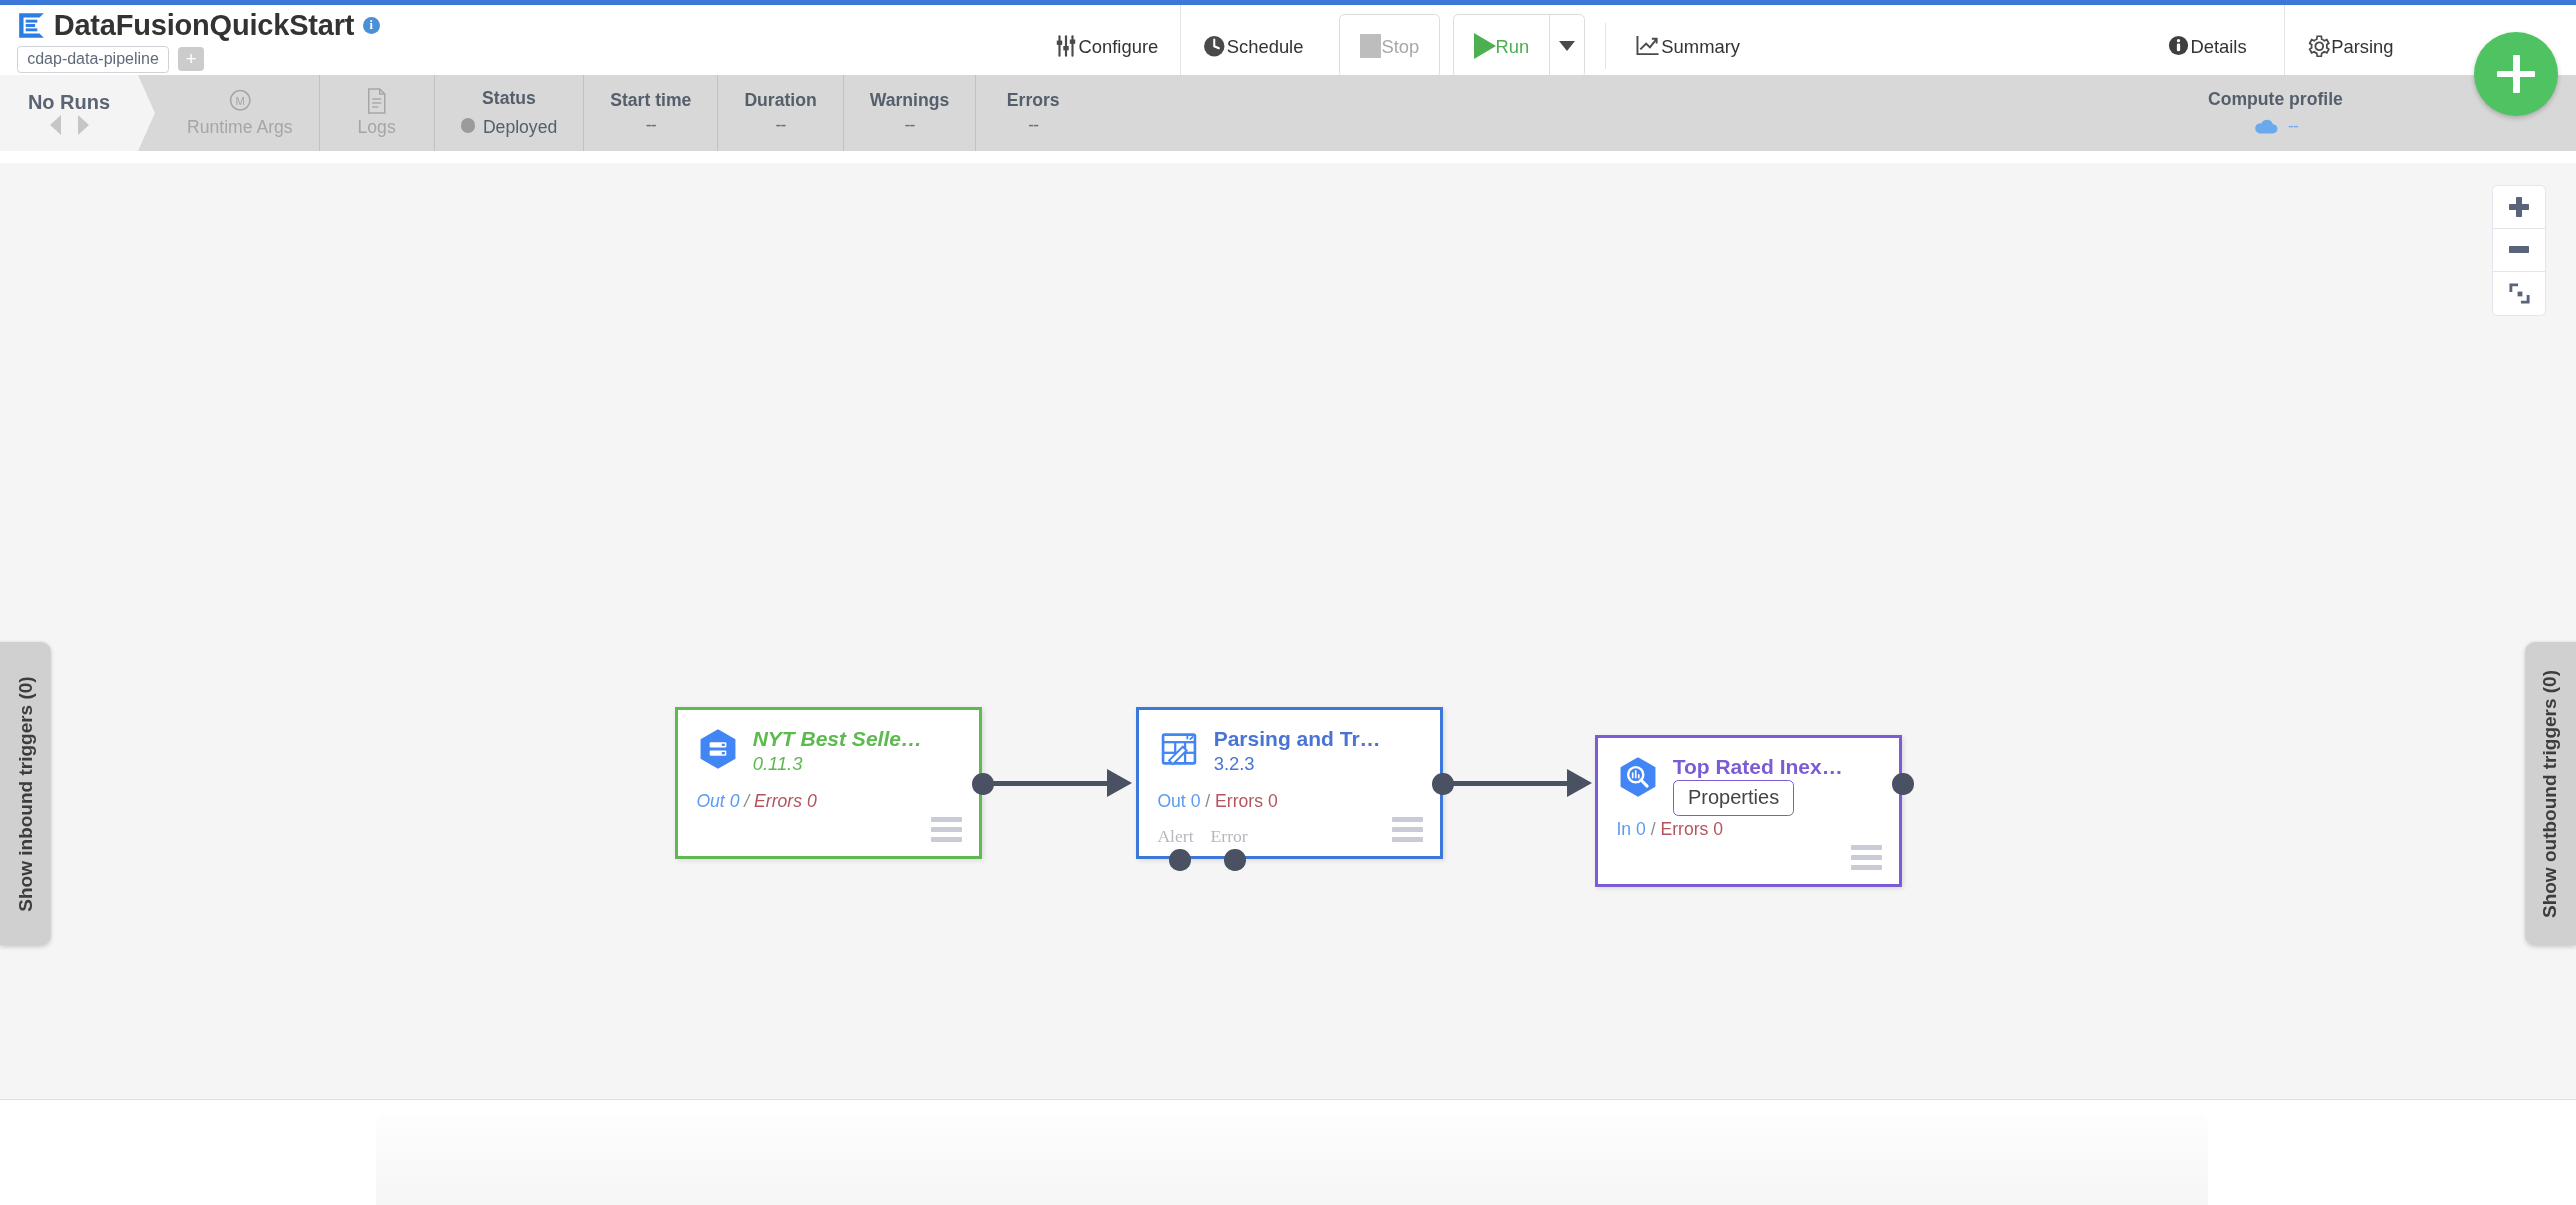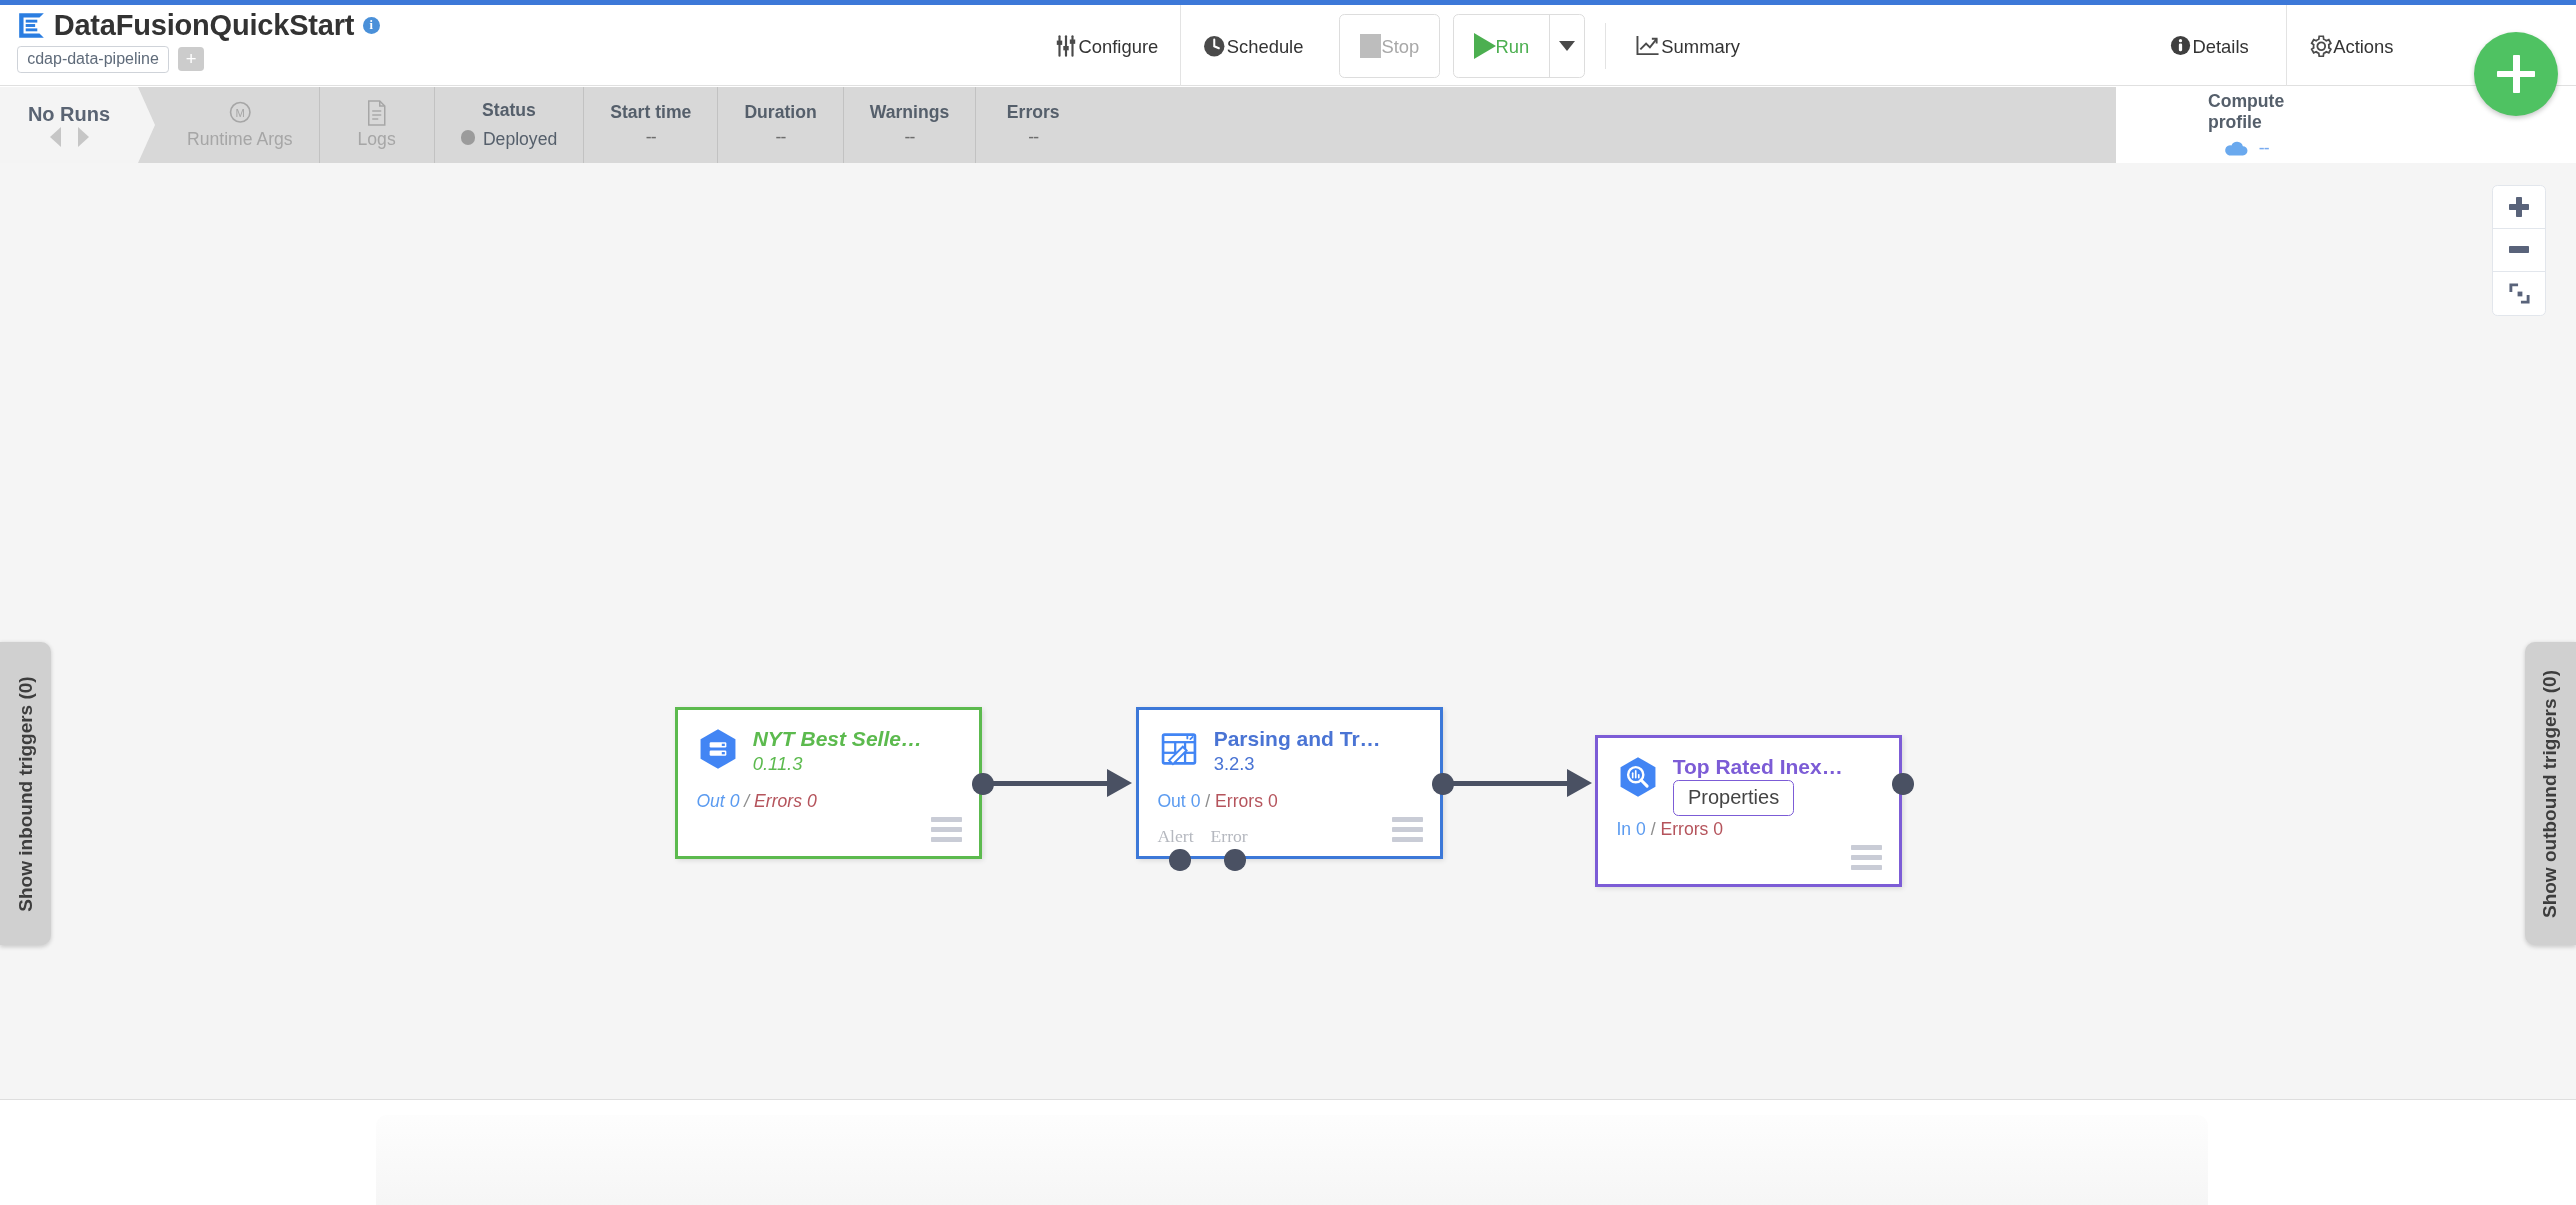--- a/index.html
+++ b/index.html
@@ -107,21 +107,21 @@
     z-index: 40;
   }
   .fab::before, .fab::after {
     content: ""; position: absolute; background: #ffffff; border-radius: 0.8px;
   }
   .fab::before { left: 23px; top: 39px; width: 38px; height: 6.1px; }
   .fab::after  { left: 39px; top: 23px; width: 6.1px; height: 38px; }
 
   
   .statsbar {
-    position: absolute; left: 0; top: 87px; width: 2116px; height: 76px;
+    position: absolute; left: 0; top: 75px; width: 2576px; height: 76px;
     background: #d8d8d8;
   }
   .runs-tab {
     position: absolute; left: 0; top: 0; width: 138px; height: 76px;
     background: #f4f4f4;
     display: flex; flex-direction: column; align-items: center; justify-content: center;
   }
   .runs-arrow-notch {
     position: absolute; left: 138px; top: 0; width: 0; height: 0;
     border-top: 38px solid transparent; border-bottom: 38px solid transparent;
@@ -382,21 +382,21 @@
       </div>
       <div class="tb-label">Details</div>
     </div>
     <div class="tb-item">
       <div class="tb-icon">
         <svg width="24.5" height="24.5" viewBox="0 0 24 24">
           <path d="M12 8.2a3.8 3.8 0 100 7.6 3.8 3.8 0 000-7.6z" fill="none" stroke="#4a4a4a" stroke-width="1.8"></path>
           <path d="M19.4 13.5a7.6 7.6 0 000-3l2-1.5-2-3.4-2.4 1a7.6 7.6 0 00-2.6-1.5L14 2.2h-4l-.4 2.9a7.6 7.6 0 00-2.6 1.5l-2.4-1-2 3.4 2 1.5a7.6 7.6 0 000 3l-2 1.5 2 3.4 2.4-1a7.6 7.6 0 002.6 1.5l.4 2.9h4l.4-2.9a7.6 7.6 0 002.6-1.5l2.4 1 2-3.4z" fill="none" stroke="#4a4a4a" stroke-width="1.7"></path>
         </svg>
       </div>
-      <div class="tb-label">Actions</div>
+      <div class="tb-label">Parsing</div>
     </div>
   </div>
 </div>
 
 <div class="fab"></div>
 
 <div class="statsbar">
 
   <div class="runs-tab">
     <div class="runs-title">No Runs</div>

